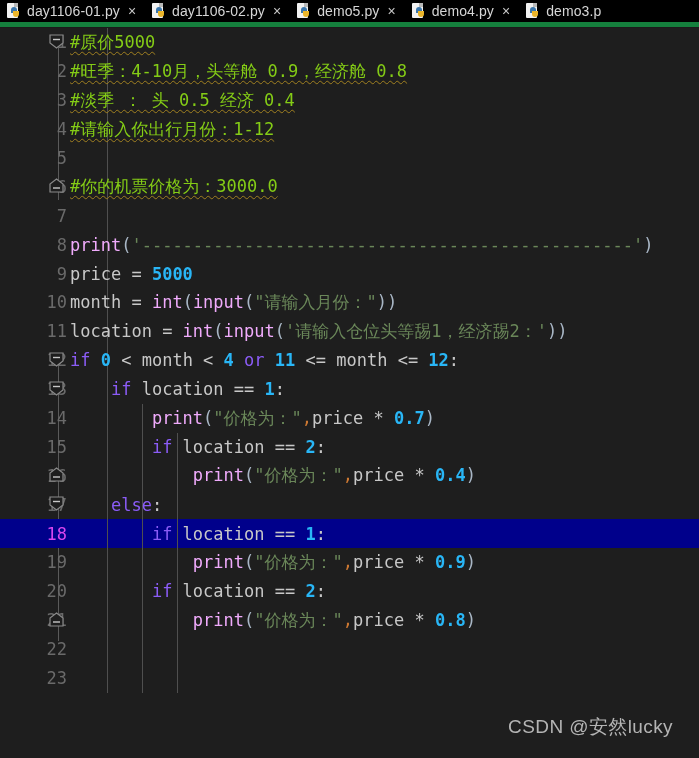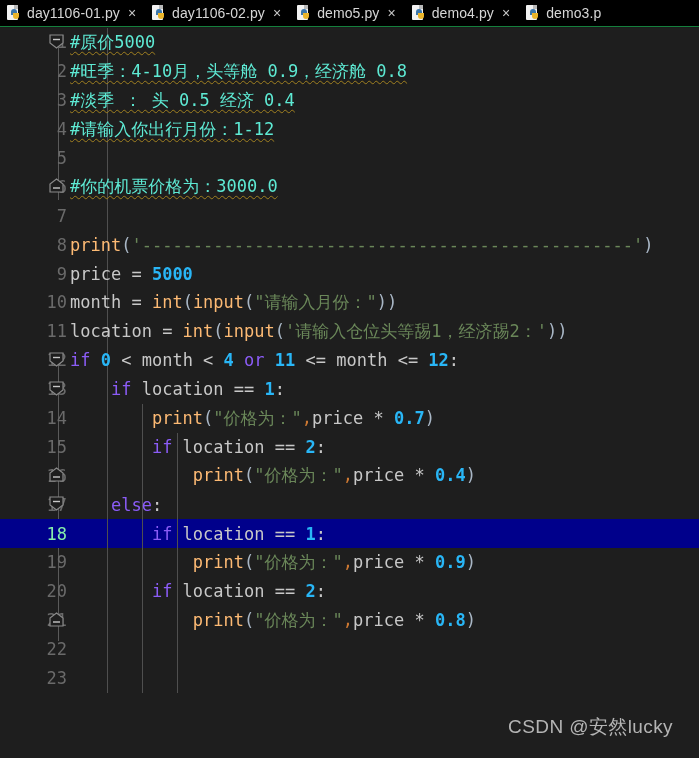--- a/index.html
+++ b/index.html
@@ -16,21 +16,21 @@
   }
 
   
   #tabbar {
     height: 27px;
     background: #000000;
     display: flex;
     align-items: center;
     overflow: hidden;
     white-space: nowrap;
-    border-bottom: 1px solid #15803d;
+    border-bottom: 5px solid #15803d;
     box-sizing: border-box;
   }
   .tab {
     display: flex;
     align-items: center;
     height: 27px;
     padding: 0 5px 0 7px;
     flex: 0 0 auto;
     gap: 5px;
   }
@@ -90,21 +90,21 @@
     height: 730px;
     background: #1e1e1e;
     overflow: hidden;
   }
   .row {
     position: relative;
     height: 28.9px;
     display: flex;
     align-items: center;
   }
-  .row.active .gutter-num { color: #86efac; }
+  .row.active .gutter-num { color: #d946ef; }
   .row.active .hl {
     position: absolute;
     left: 0; top: 0;
     width: 699px; height: 100%;
     background: #00008b;
     z-index: 0;
   }
   .gutter {
     width: 46px;
     flex: 0 0 46px;
@@ -134,25 +134,25 @@
     font-size: 17px;
     color: #c8c8c8;
     white-space: pre;
     position: relative;
     z-index: 2;
     padding-left: 2px;
     letter-spacing: 0px;
   }
 
   
-  .cmt   { color: #5eead4; }
+  .cmt   { color: #84cc16; }
   .kw    { color: #8b5cf6; }
   .num   { color: #29b6f6; font-weight: bold; }
   .str   { color: #6a8759; }
-  .fn    { color: #fdba74; }
+  .fn    { color: #f0abfc; }
   .op    { color: #c8c8c8; }
   .paren { color: #a9b7c6; }
   .comma { color: #cc7832; }
 
   .squig {
     text-decoration: underline;
     text-decoration-style: wavy;
     text-decoration-color: #a08020;
     text-decoration-thickness: 1px;
     text-underline-offset: 3px;

